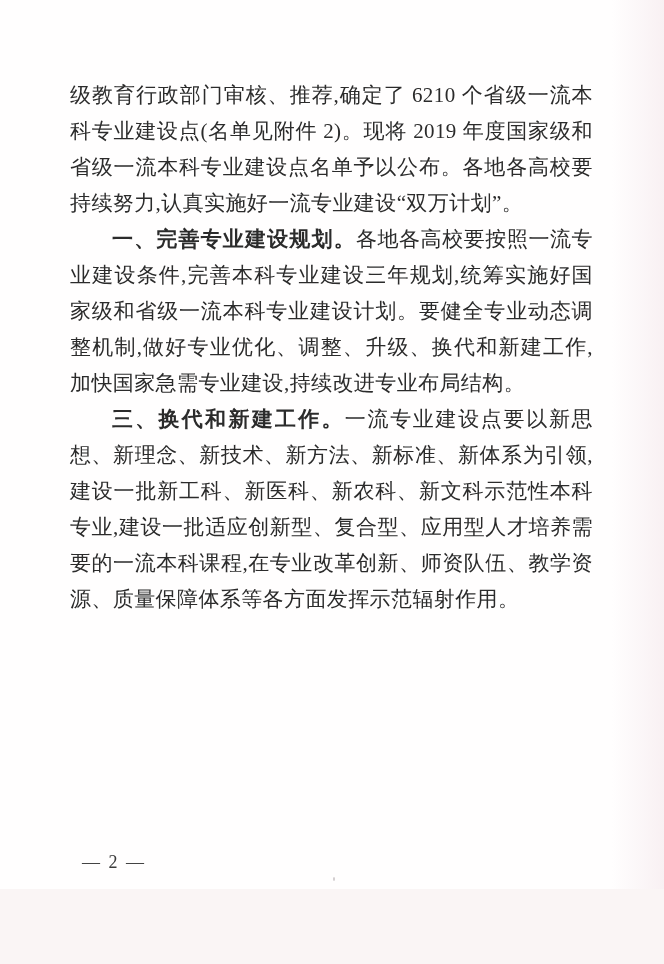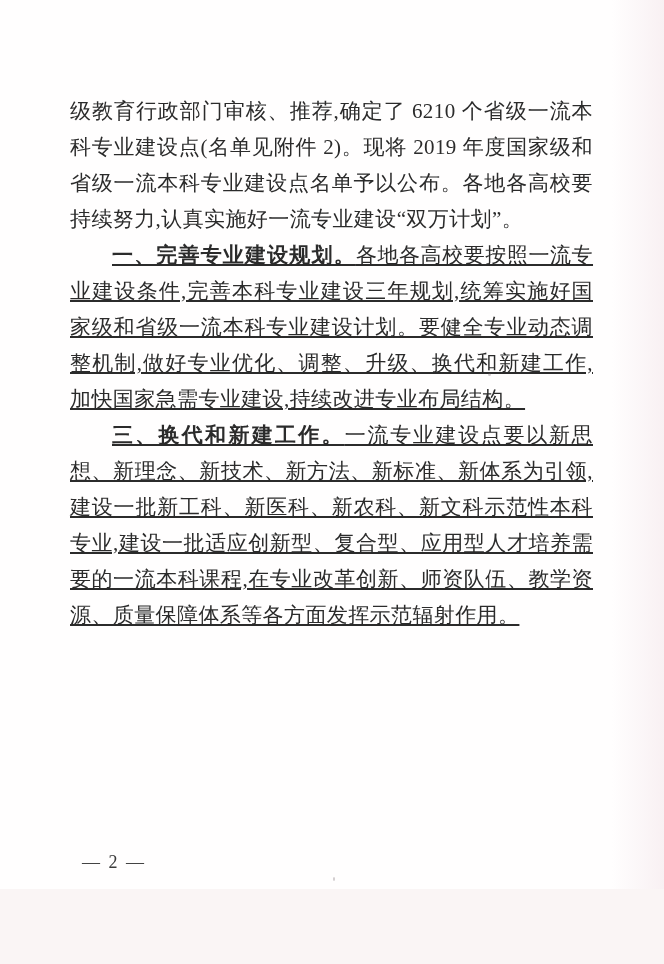--- a/index.html
+++ b/index.html
@@ -27,35 +27,34 @@
   .scan-band-bottom {
     position: absolute;
     left: 0; bottom: 0;
     width: 100%; height: 75px;
     background: #faf5f5;
     pointer-events: none;
   }
   .text-block {
     position: absolute;
     left: 70px;
-    top: 93px;
+    top: 77px;
     width: 523px;
   }
   .para {
     margin: 0;
     font-size: 21px;
     line-height: 36px;
     text-align: justify;
     text-justify: inter-character;
     letter-spacing: 0.4px;
     word-break: break-all;
   }
   .para.indent {
     text-indent: 2em;
-    text-decoration: underline;
   }
   .para .lead {
     font-weight: bold;
     font-family: "Liberation Sans", "DejaVu Sans", sans-serif;
     letter-spacing: 1px;
   }
   .page-number {
     position: absolute;
     left: 82px;
     top: 852px;

